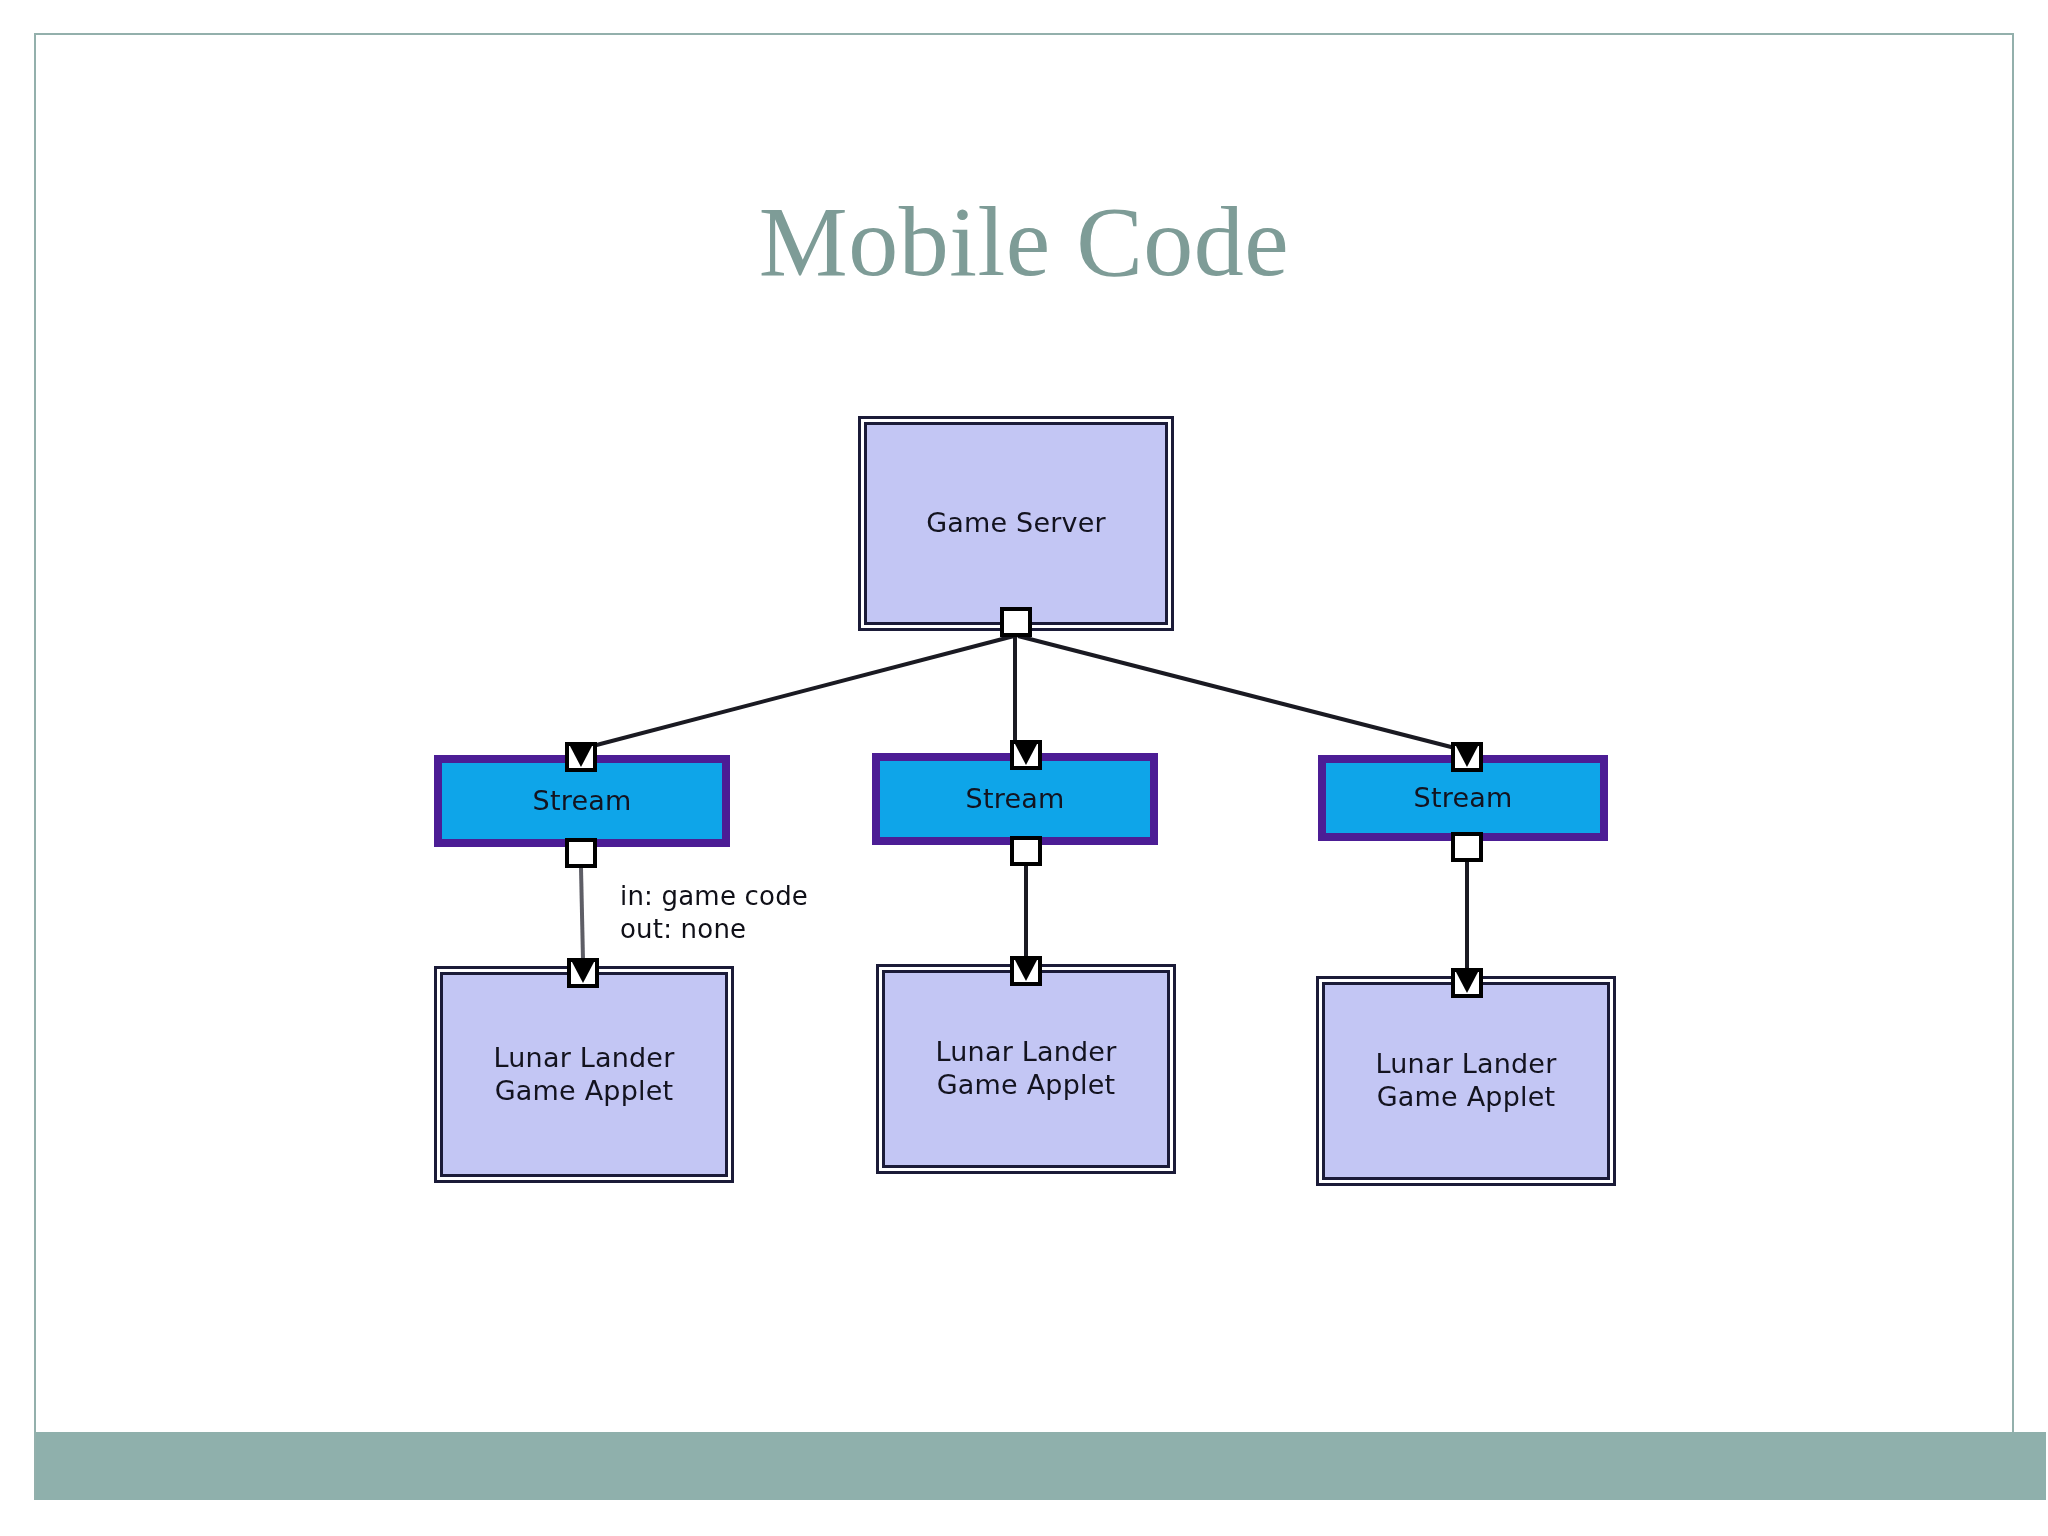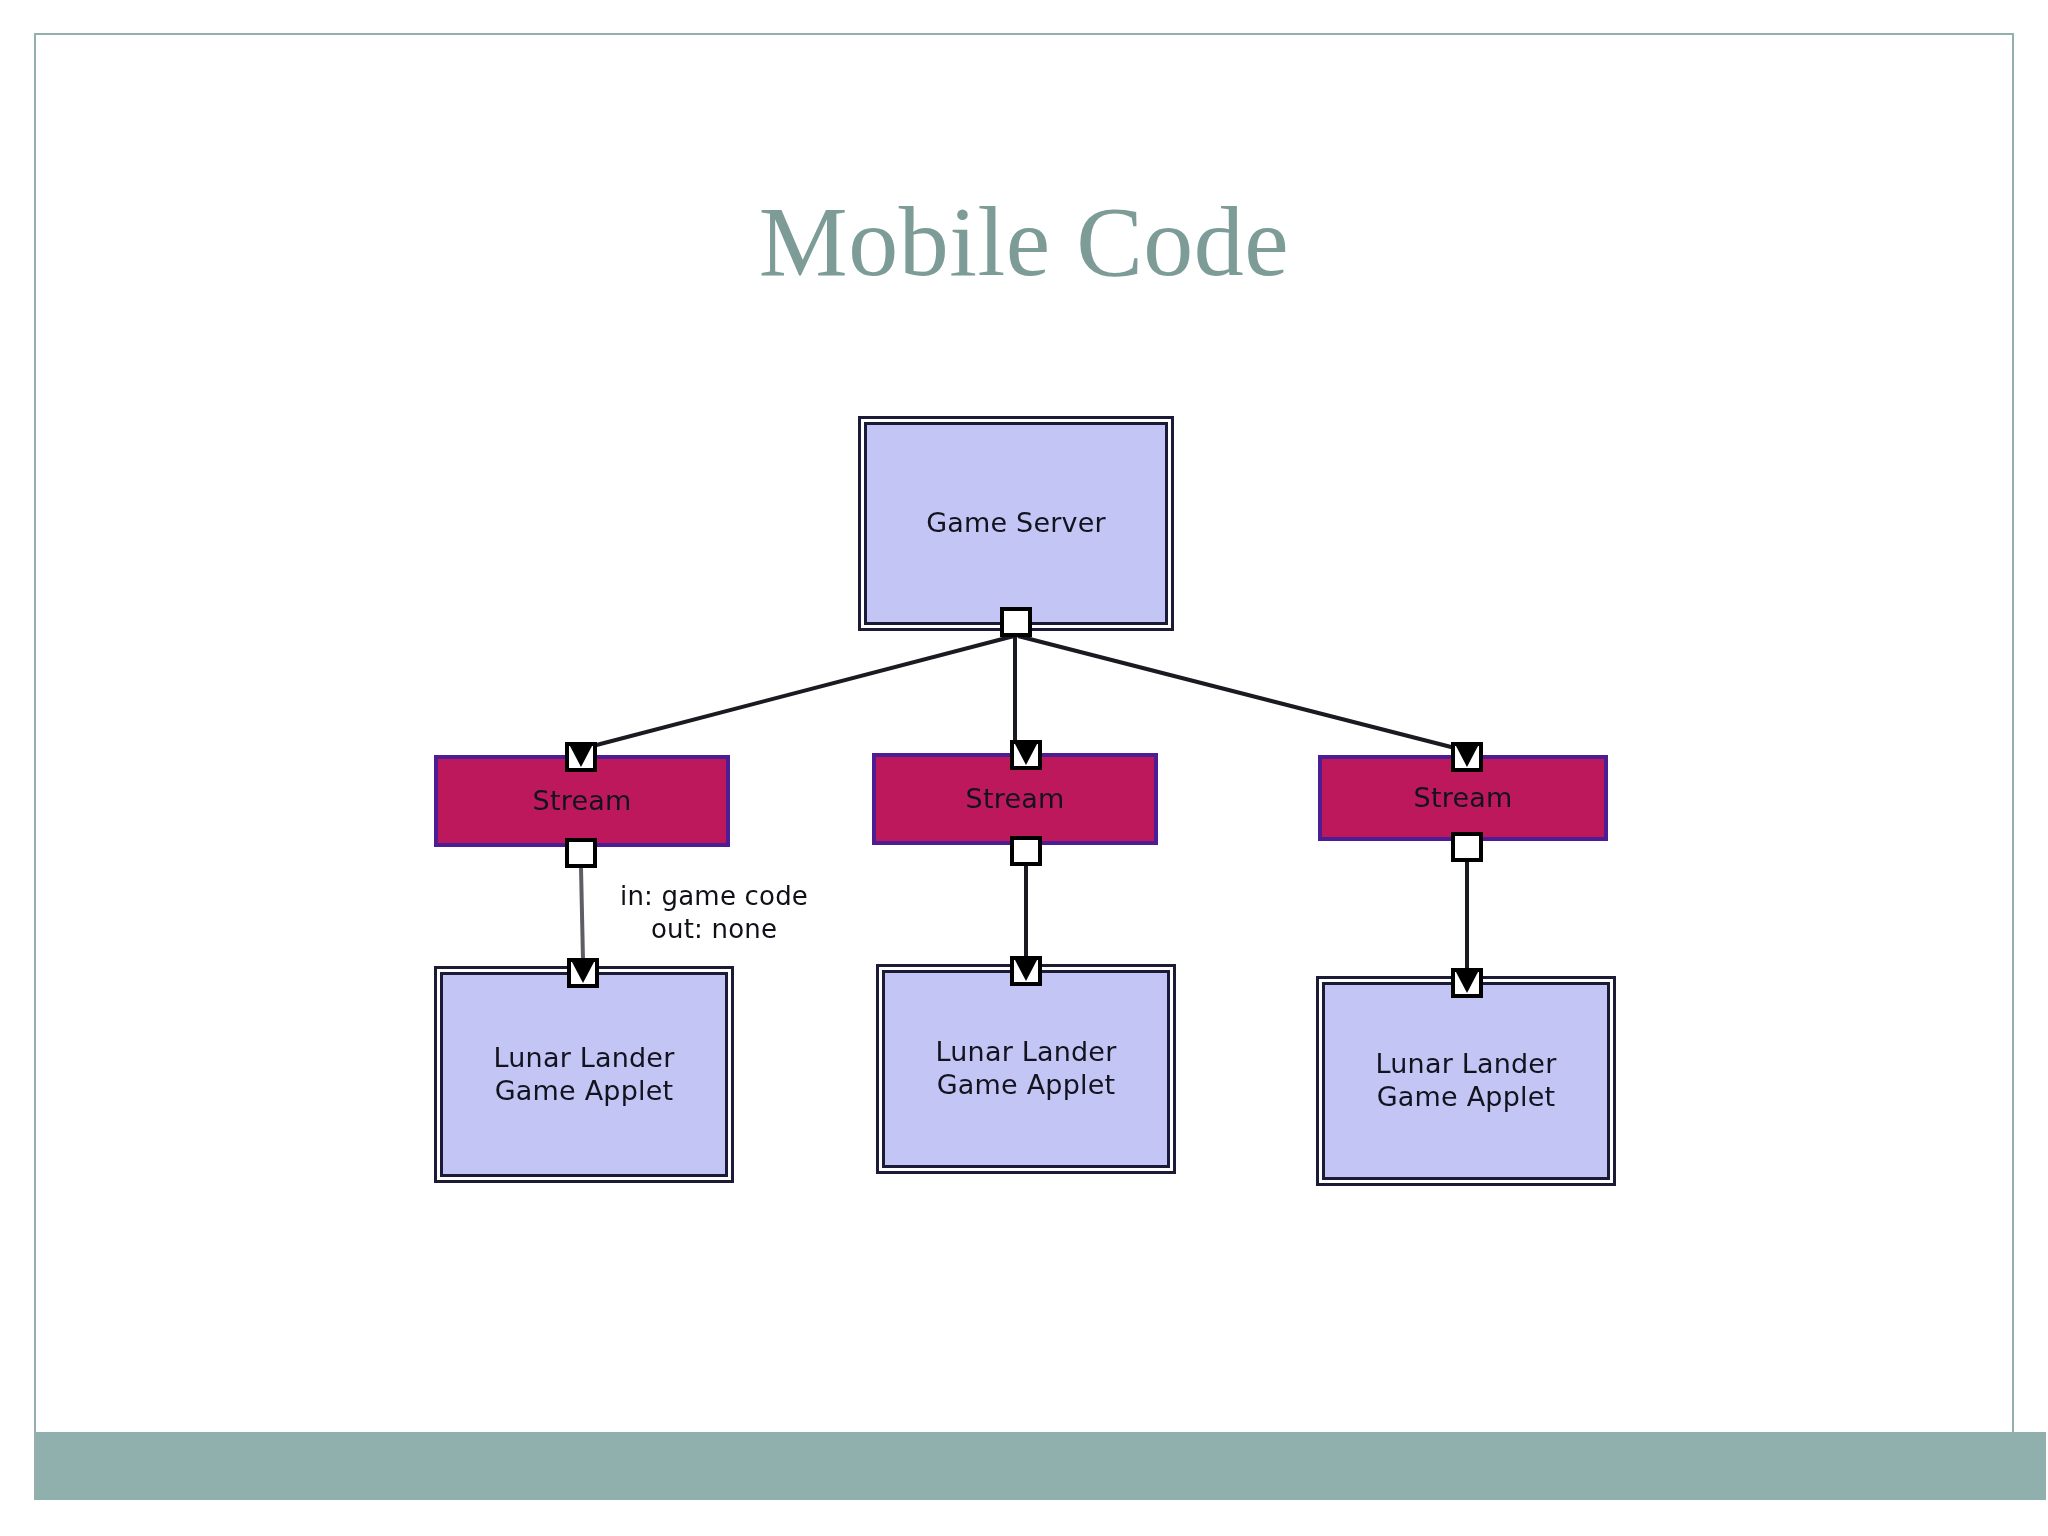--- a/index.html
+++ b/index.html
@@ -93,22 +93,22 @@
 
   
   .node-component {
     background: #c3c6f4;
     border: 3px solid #1b1b38;
     outline: 3px solid #1b1b38;
     outline-offset: 3px;
   }
   
   .node-stream {
-    background: #be185d;
-    border: 4px solid #4c1d95;
+    background: #0ea5e9;
+    border: 8px solid #4c1d95;
   }
 
   
   .port {
     position: absolute;
     width: 32px;
     height: 30px;
     background: #ffffff;
     border: 4px solid #000000;
     box-sizing: border-box;
@@ -139,21 +139,20 @@
   #edge-annotation {
     position: absolute;
     left: 620px;
     top: 880px;
     font-family: "DejaVu Sans", "Liberation Sans", sans-serif;
     font-size: 26px;
     line-height: 1.28;
     color: #101018;
     white-space: pre-line;
     letter-spacing: 0.2px;
-    text-align: center;
   }
 </style>
 </head>
 <body>
 
 <div id="slide">
 
   <div id="slide-frame"></div>
 
   <div id="slide-title">Mobile Code</div>

